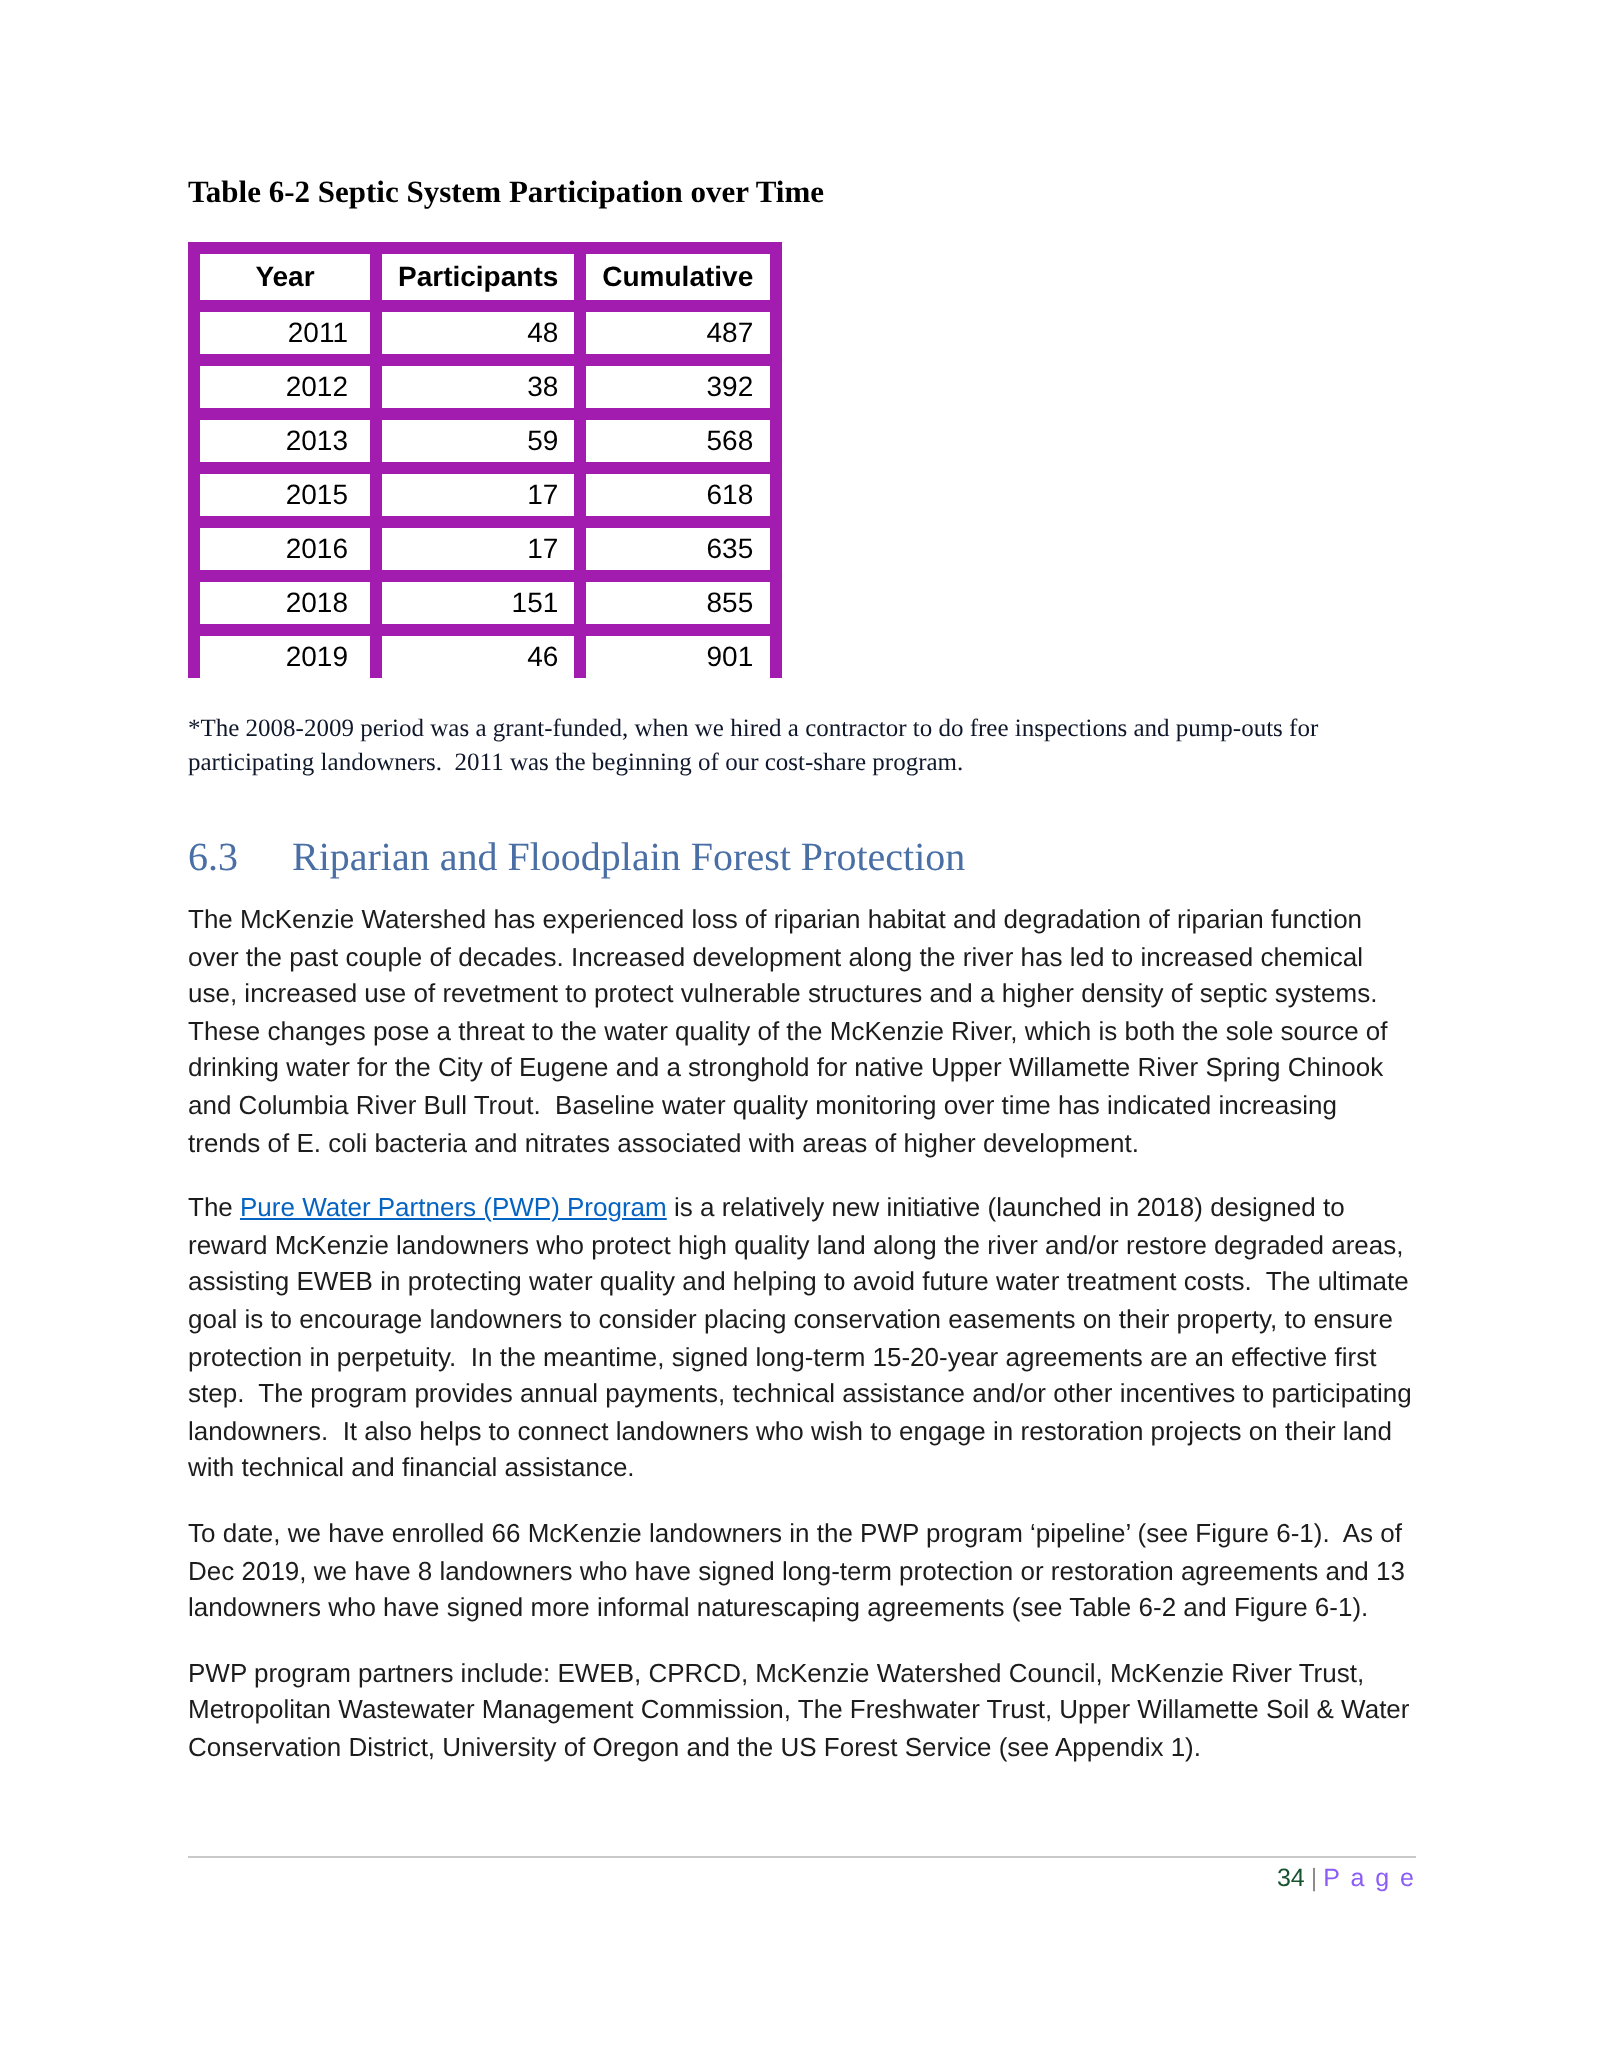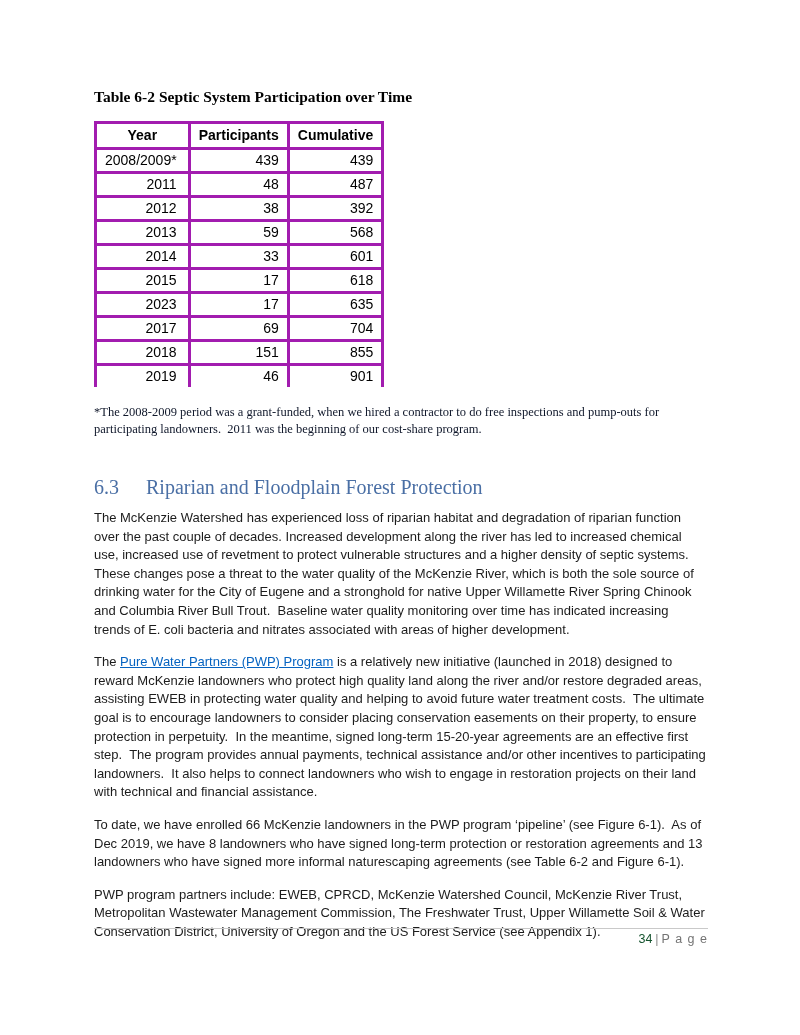--- a/index.html
+++ b/index.html
@@ -27,21 +27,21 @@
     color: #000000;
     margin-bottom: 15px;
   }
   table.septic {
     border-collapse: collapse;
     font-family: "Liberation Sans", sans-serif;
     font-size: 14px;
     color: #000000;
   }
   table.septic th, table.septic td {
-    border: 3px solid #a21caf;
+    border: 6px solid #a21caf;
     line-height: 19px;
     margin-left: 32px;
   }
   table.septic th {
     font-weight: bold;
     text-align: center;
     padding: 2px 8px;
   }
   table.septic td {
     text-align: right;
@@ -55,21 +55,21 @@
   .footnote {
     margin-top: 17px;
     font-family: "Liberation Serif", serif;
     font-size: 12.5px;
     line-height: 17px;
     color: #0f172a;
     white-space: pre-wrap;
     width: 614px;
   }
   .section-heading {
-    margin-top: 36px;
+    margin-top: 26px;
     font-family: "Liberation Serif", serif;
     font-size: 20px;
     line-height: 26px;
     color: #4a6fa5;
   }
   .section-heading .sec-num {
     display: inline-block;
     width: 52px;
   }
   p.body-para {
@@ -98,21 +98,21 @@
   .footer-text {
     position: absolute;
     left: 94px;
     top: 932px;
     width: 614px;
     text-align: right;
     font-size: 12.5px;
   }
   .footer-text .pgnum { color: #14532d; }
   .footer-text .pgsep { color: #8c8c8c; padding: 0 3px; }
-  .footer-text .pgword { color: #737373; letter-spacing: 1px; }
+  .footer-text .pgword { color: #8b5cf6; letter-spacing: 1px; }
 </style>
 </head>
 <body>
 
 <div class="page">
   <div class="content">
 
     <div class="table-title">Table 6-2 Septic System Participation over Time</div>
 
     <table class="septic">
@@ -123,58 +123,43 @@
       </colgroup>
       <thead>
         <tr>
           <th>Year</th>
           <th>Participants</th>
           <th>Cumulative</th>
         </tr>
       </thead>
       <tbody id="septic-tbody">
           <tr>
-            <td class="col-year">2008/2009*</td>
-            <td>439</td>
-            <td>439</td>
-          </tr>
-          <tr>
             <td class="col-year">2011</td>
             <td>48</td>
             <td>487</td>
           </tr>
           <tr>
             <td class="col-year">2012</td>
             <td>38</td>
             <td>392</td>
           </tr>
           <tr>
             <td class="col-year">2013</td>
             <td>59</td>
             <td>568</td>
           </tr>
           <tr>
-            <td class="col-year">2014</td>
-            <td>33</td>
-            <td>601</td>
-          </tr>
-          <tr>
             <td class="col-year">2015</td>
             <td>17</td>
             <td>618</td>
           </tr>
           <tr>
-            <td class="col-year">2023</td>
+            <td class="col-year">2016</td>
             <td>17</td>
             <td>635</td>
-          </tr>
-          <tr>
-            <td class="col-year">2017</td>
-            <td>69</td>
-            <td>704</td>
           </tr>
           <tr>
             <td class="col-year">2018</td>
             <td>151</td>
             <td>855</td>
           </tr>
           <tr>
             <td class="col-year">2019</td>
             <td>46</td>
             <td>901</td>

